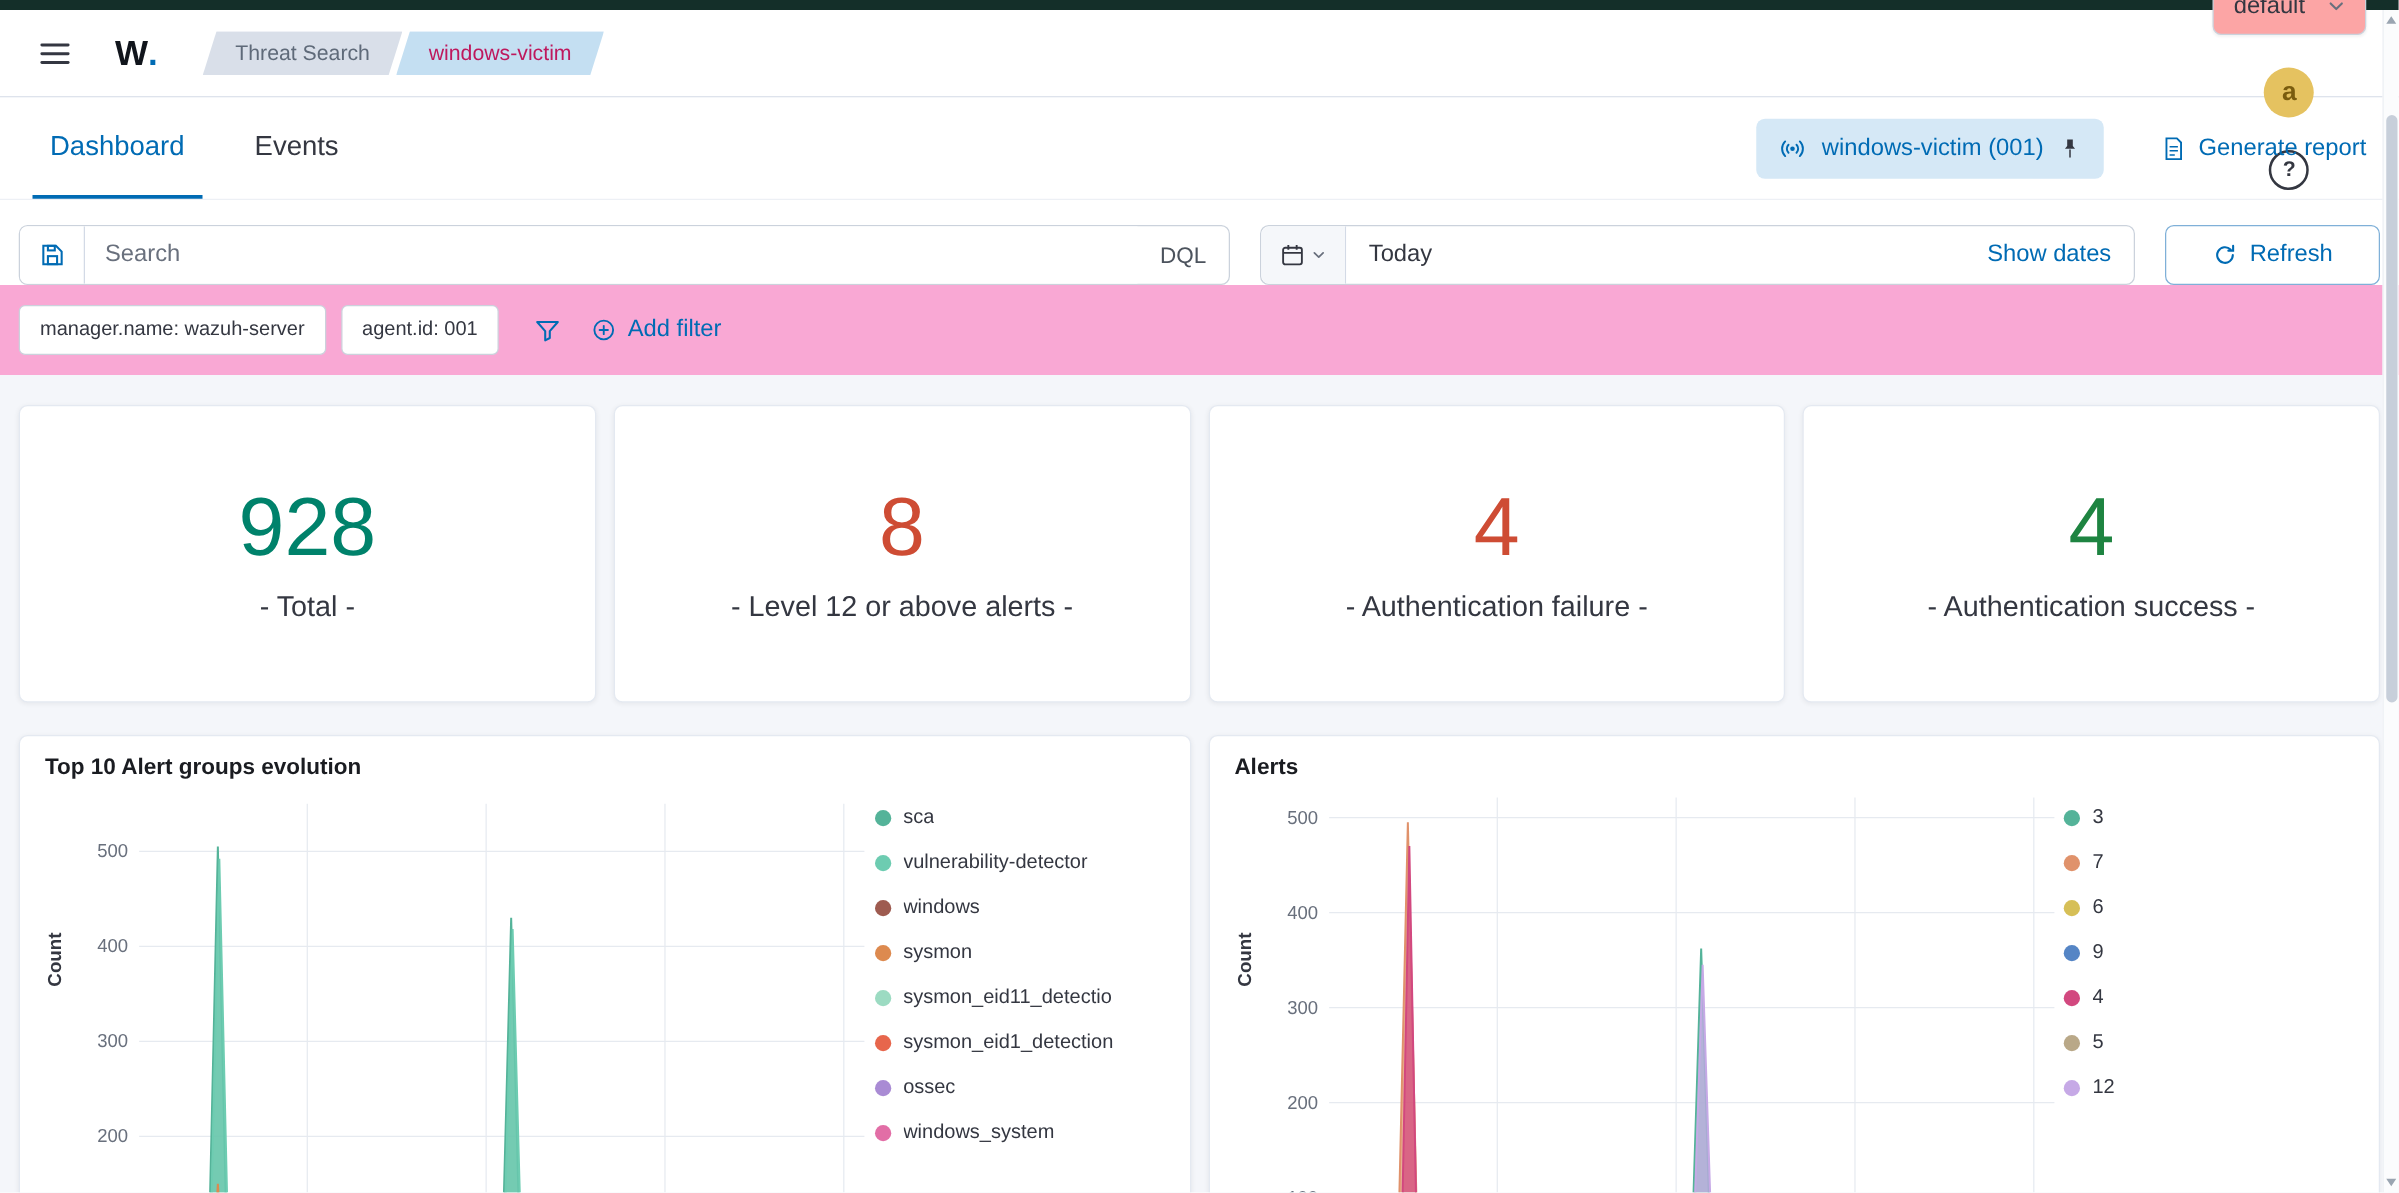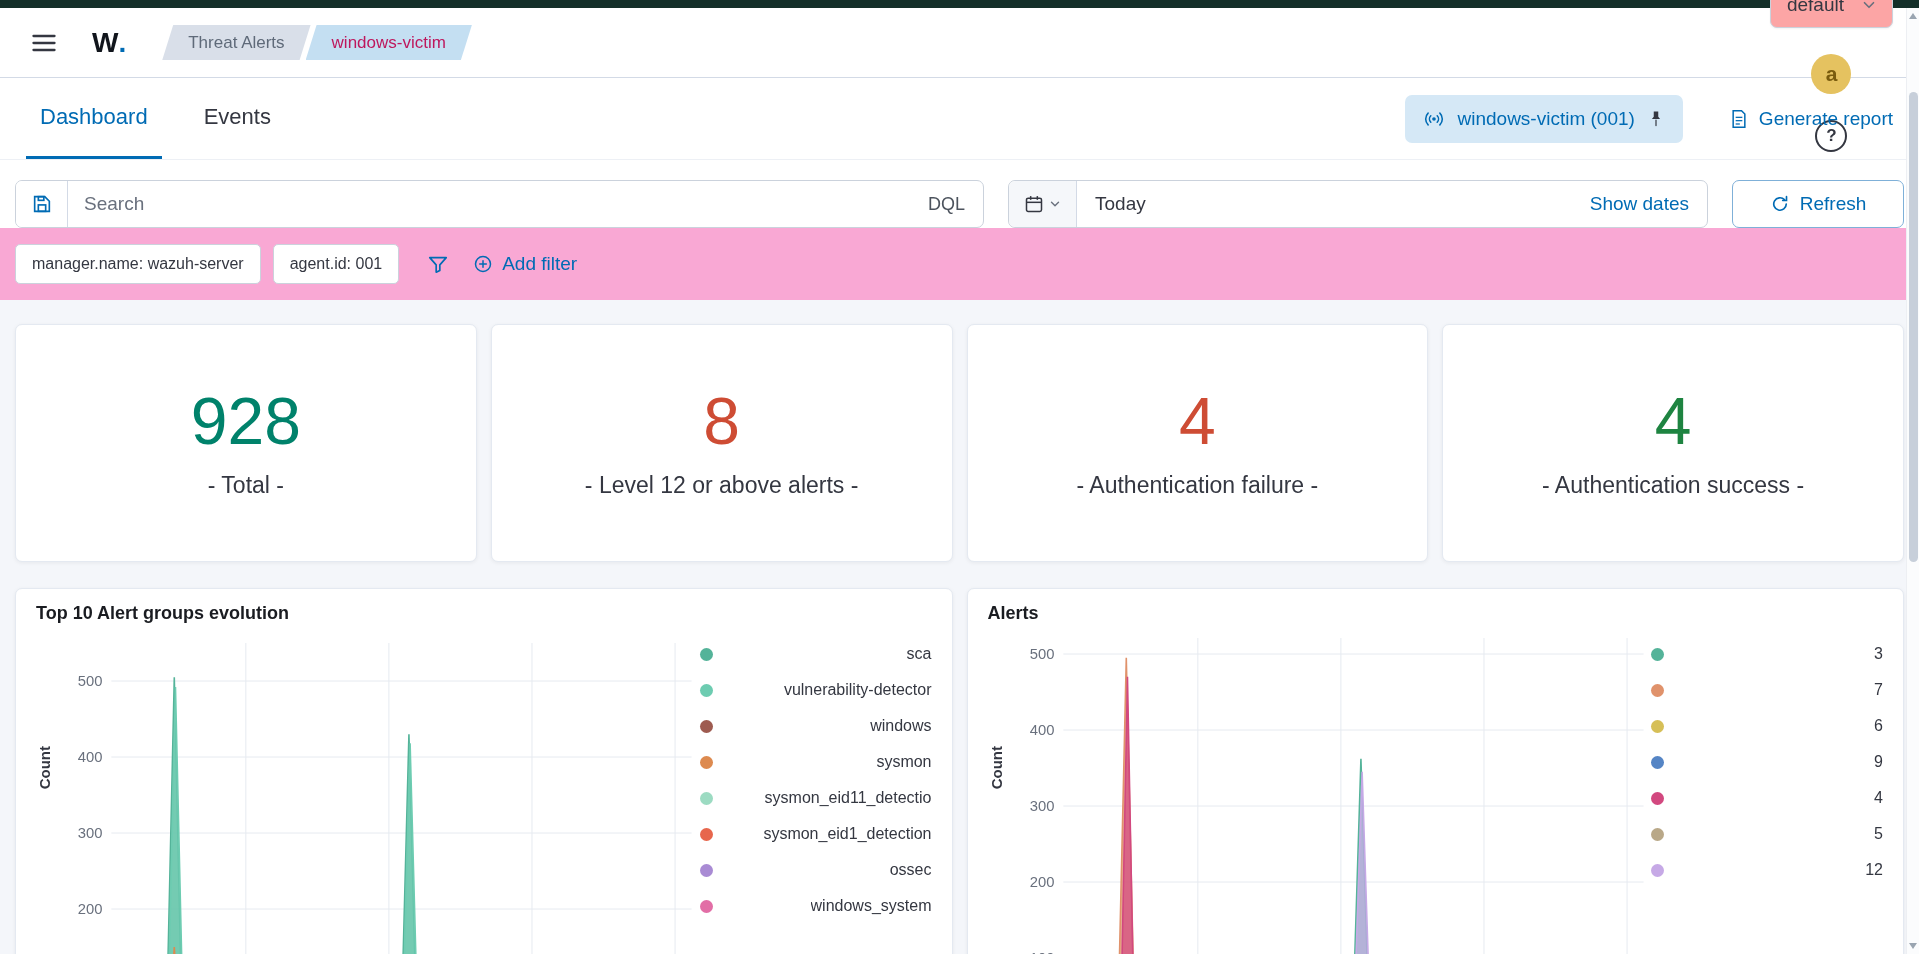--- a/index.html
+++ b/index.html
@@ -69,21 +69,21 @@
   .stat-value { font-size:66px; font-weight:400; line-height:1; }
   .stat-label { font-size:23px; color:#343741; }
 
   .charts-row { display:flex; gap:14px; margin-top:26px; }
   .chart-panel { flex:1; min-width:0; background:#fff; border:1px solid #E4E9F1; border-radius:7px; box-shadow:0 1px 4px rgba(0,0,0,.06);
                  padding:14px 20px; height:520px; overflow:hidden; }
   .panel-title { font-size:18px; font-weight:700; color:#1A1C21; }
   .chart-body { display:flex; margin-top:12px; position:relative; padding-left:26px; }
   .plot { flex:1; min-width:0; }
   .legend { width:238px; display:flex; flex-direction:column; padding-left:6px; }
-  .legend-item { display:flex; align-items:center; gap:10px; height:36px; cursor:pointer;justify-content:space-between; }
+  .legend-item { display:flex; align-items:center; gap:10px; height:36px; cursor:pointer; }
   .legend-dot { width:13px; height:13px; border-radius:50%; flex:none; }
   .legend-label { font-size:16px; color:#343741; white-space:nowrap; overflow:hidden; text-overflow:ellipsis; }
   .ylabel { position:absolute; left:0; top:110px; writing-mode:vertical-rl; transform:rotate(180deg); font-size:15px; color:#343741; font-weight:600; }
 
   
   .scrollbar { position:absolute; top:8px; right:0; width:13px; bottom:0; background:#FBFCFD; border-left:1px solid #EDEFF3; }
   .scroll-thumb { position:absolute; top:84px; left:2px; width:9px; height:470px; background:#C7CFDA; border-radius:5px; cursor:pointer; }
   .scroll-up { position:absolute; top:5px; left:2px; width:0; height:0; border-left:4px solid transparent; border-right:4px solid transparent; border-bottom:6px solid #9AA5B1; }
   .scroll-down { position:absolute; bottom:5px; left:2px; width:0; height:0; border-left:4px solid transparent; border-right:4px solid transparent; border-top:6px solid #9AA5B1; }
 </style>
@@ -98,21 +98,21 @@
       <line x1="3" y1="6" x2="21" y2="6"></line>
         <line x1="3" y1="12" x2="21" y2="12"></line>
         <line x1="3" y1="18" x2="21" y2="18"></line>
     </svg>
   </button>
   <div class="logo">
     <span>W</span>
       <span class="logo-dot">.</span>
   </div>
   <nav class="breadcrumbs">
-    <span class="crumb crumb-gray">Threat Alerts</span>
+    <span class="crumb crumb-gray">Threat Search</span>
     <span class="crumb crumb-blue">windows-victim</span>
   </nav>
   <div class="header-right">
     <span class="api-label">API</span>
     <div class="pattern-select">
       <span>default</span>
       <svg width="18" height="18" viewBox="0 0 24 24" fill="none" stroke="#69707D" stroke-width="2.2" stroke-linecap="round" stroke-linejoin="round">
           <path d="M6 9l6 6 6-6"></path>
         </svg>
     </div>

